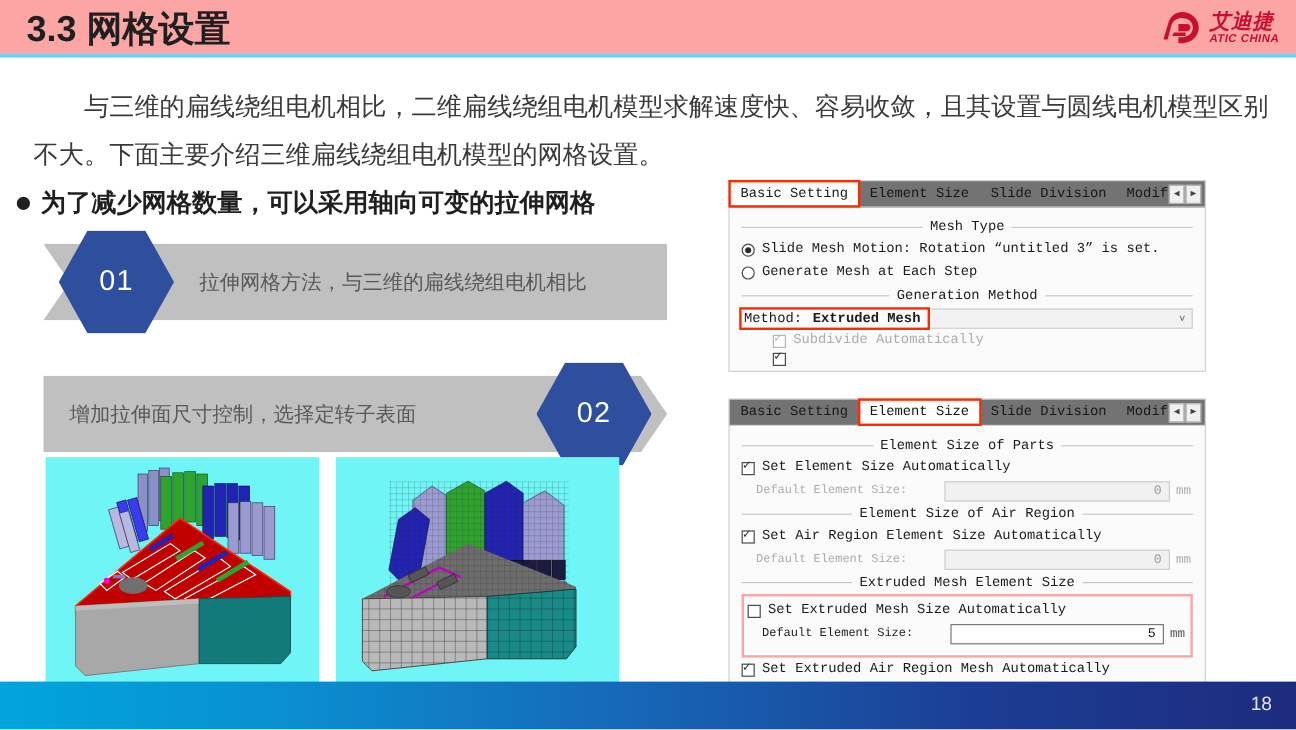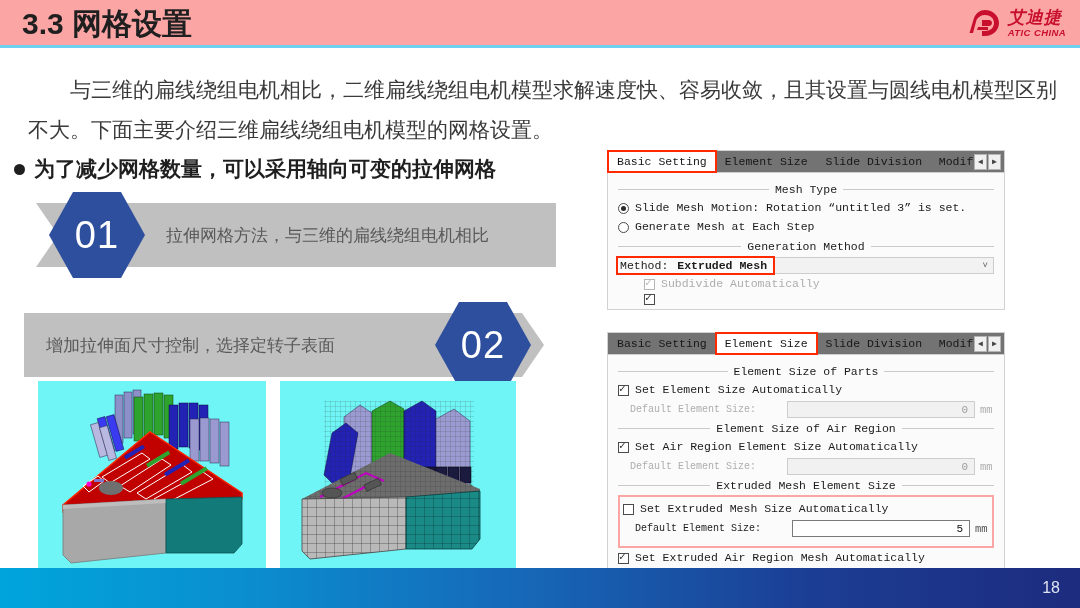--- a/index.html
+++ b/index.html
@@ -67,25 +67,25 @@
   .banner1-label {
     position:absolute; left:130px; top:0; height:64px;
     display:flex; align-items:center;
     font-size:17px; color:#595959; white-space:nowrap;
   }
   .hex {
     position:absolute; width:96px; height:86px;
     background:#2e4f9e; color:#ffffff;
     clip-path:polygon(25% 0%, 75% 0%, 100% 50%, 75% 100%, 25% 100%, 0% 50%);
     display:flex; align-items:center; justify-content:center;
-    font-size:38px; font-weight:normal; letter-spacing:1px;
+    font-size:24px; font-weight:normal; letter-spacing:1px;
   }
   .hex1 { left:13px; top:-11px; }
 
-  .banner2 { left:24px; top:313px; width:520px; height:64px; }
+  .banner2 { left:36px; top:313px; width:520px; height:64px; }
   .banner2-bar {
     position:absolute; left:0; top:0; width:520px; height:64px;
     background:#c0c0c0;
     clip-path:polygon(0 0, 498px 0, 520px 32px, 498px 64px, 0 64px);
   }
   .banner2-label {
     position:absolute; left:22px; top:0; height:64px;
     display:flex; align-items:center;
     font-size:17px; color:#595959; white-space:nowrap;
   }

